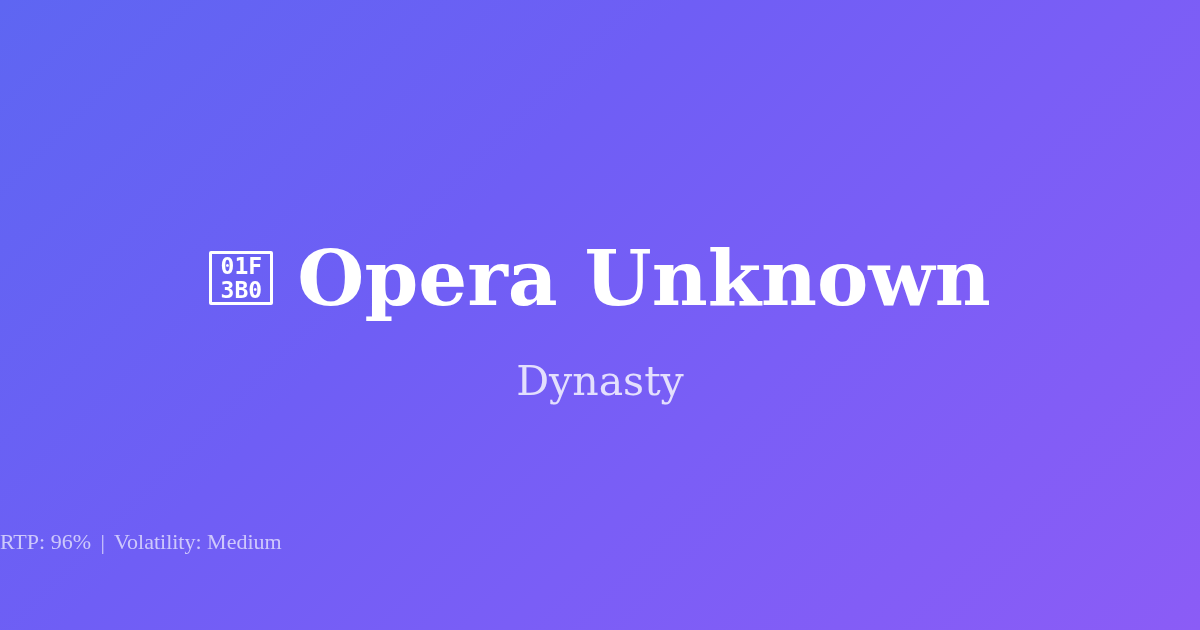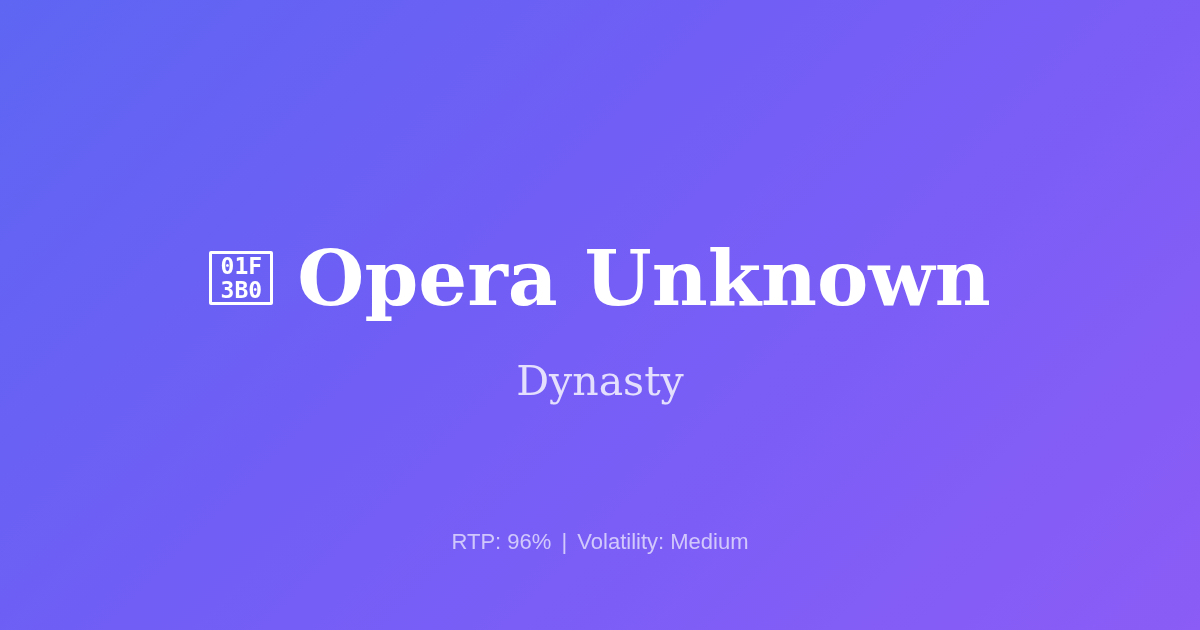--- a/index.html
+++ b/index.html
@@ -91,22 +91,22 @@
     color: rgba(255, 255, 255, 0.80);
     white-space: nowrap;
   }
 
   
   .stats-line {
     position: absolute;
     left: 0;
     right: 0;
     top: 528px;
-    text-align: center;
-    font-family: Liberation Sans, sans-serif;
+    text-align: left;
+    font-family: Liberation Serif, serif;
     font-weight: 400;
     font-size: 22px;
     line-height: 28px;
     color: rgba(255, 255, 255, 0.66);
     white-space: nowrap;
   }
 
   .stats-line .sep {
     padding: 0 4px;
   }

